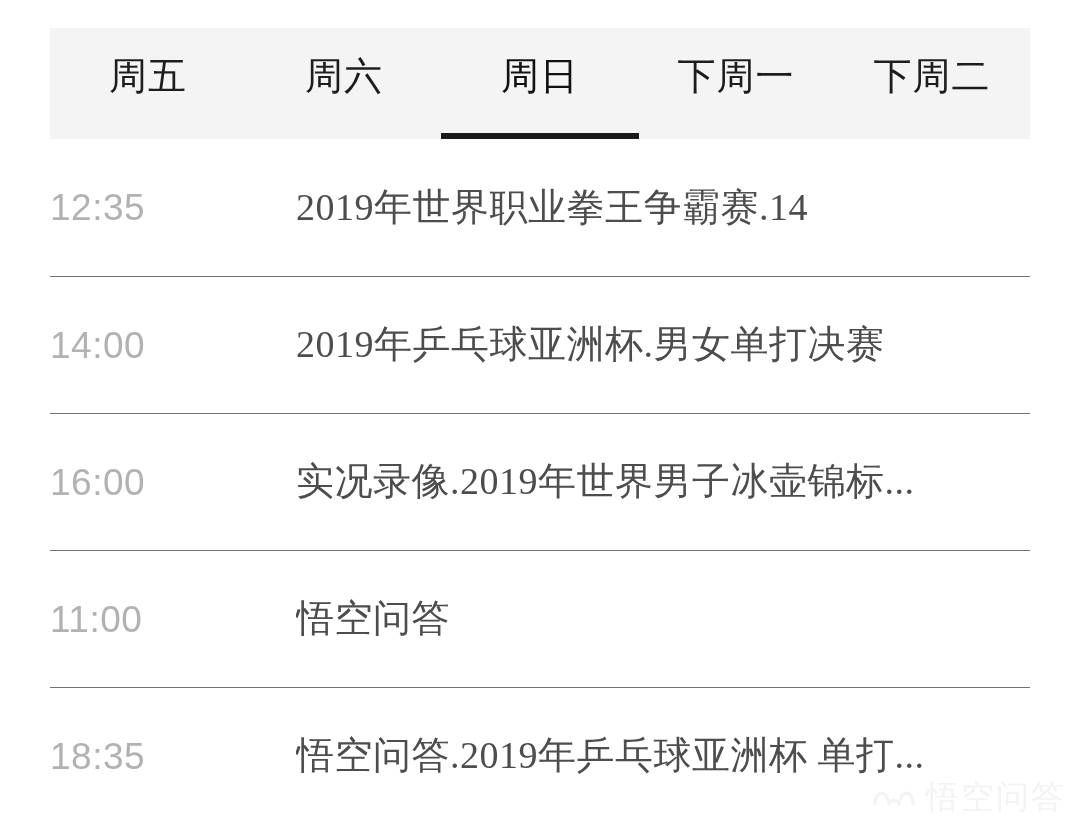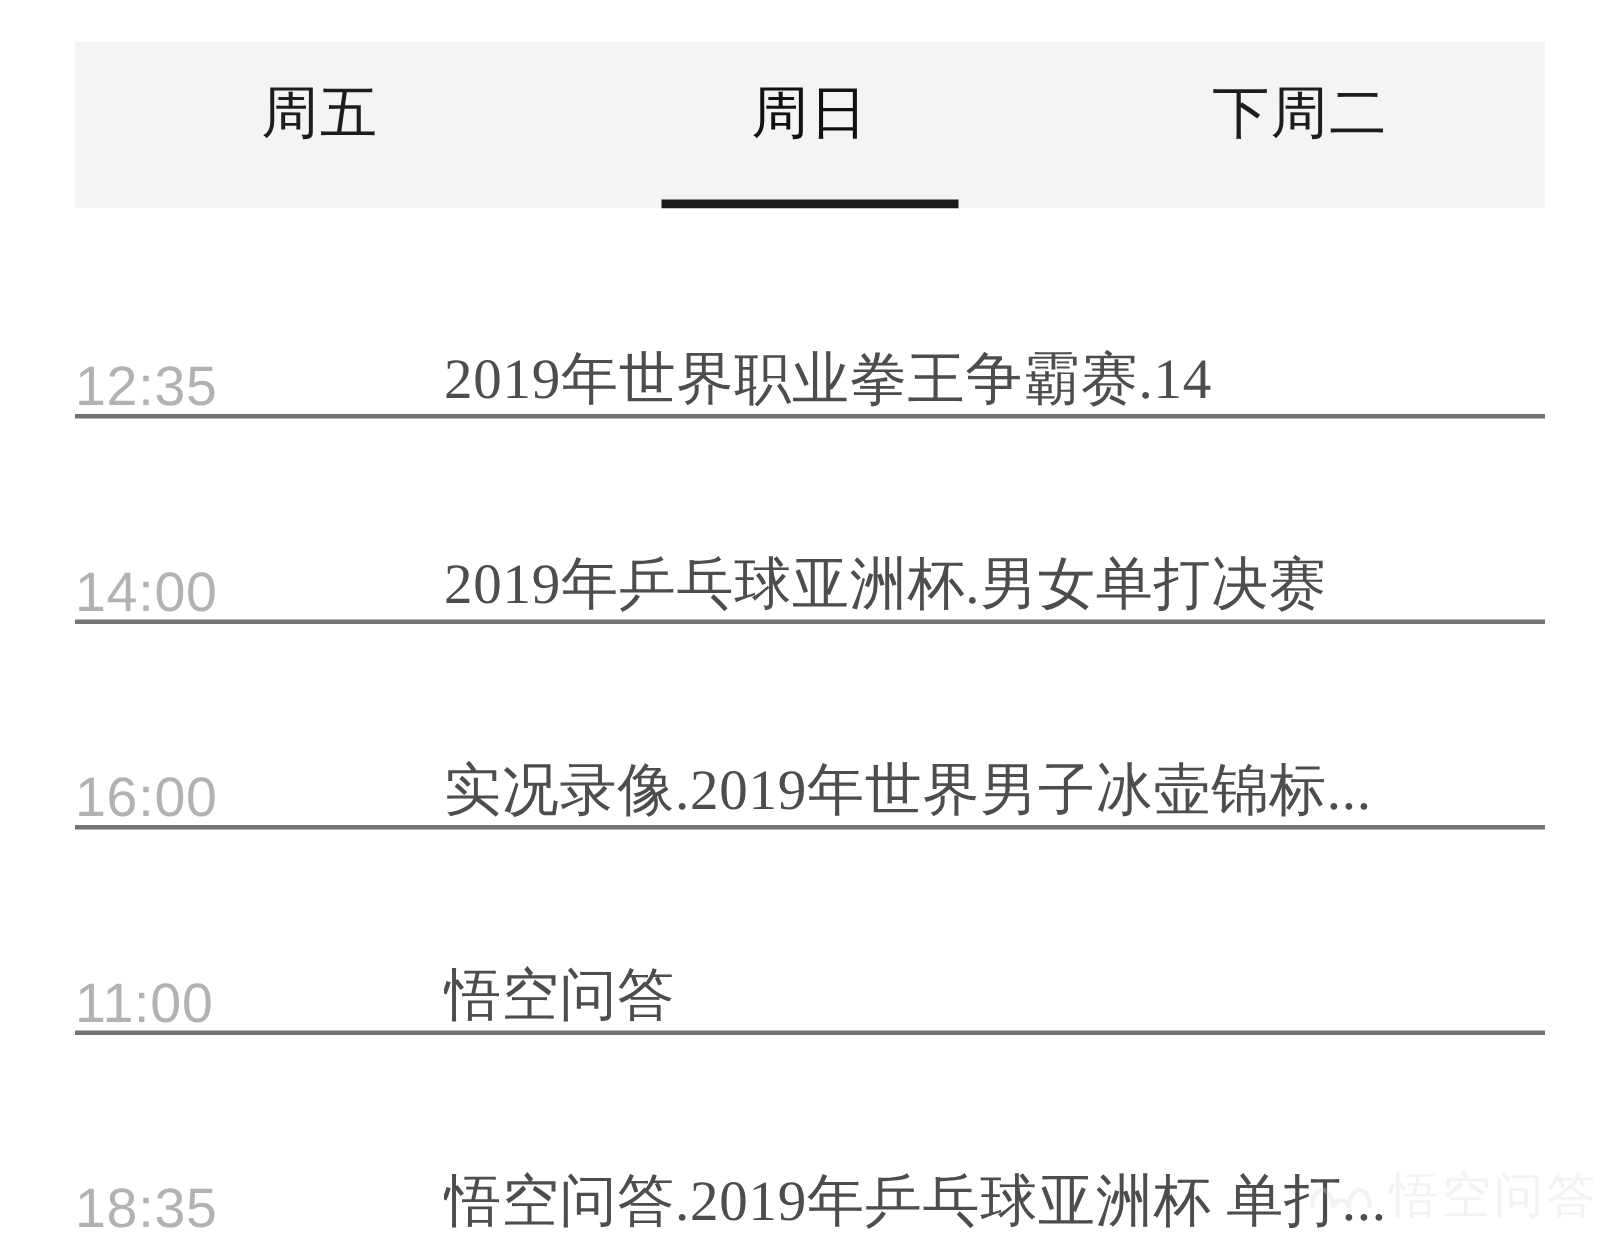--- a/index.html
+++ b/index.html
@@ -75,27 +75,27 @@
   #schedule-list {
     position: absolute;
     left: 50px;
     top: 139px;
     width: 980px;
   }
   .schedule-row {
     position: relative;
     height: 137px;
     display: flex;
-    align-items: flex-end;
+    align-items: center;
     box-sizing: border-box;
     background: #ffffff;
     cursor: pointer;
   }
   .schedule-row + .schedule-row {
-    border-top: 3px solid #737373;
+    border-top: 1px solid #737373;
   }
   .row-time {
     width: 246px;
     flex: 0 0 246px;
     font-size: 37px;
     line-height: 1;
     color: #b2b2b2;
     letter-spacing: 0.5px;
     white-space: nowrap;
   }
@@ -140,26 +140,34 @@
 
 <div id="screen">
 
   <div id="tabbar">
 
     <div class="tab">
       <span class="tab-label">周五</span>
 
     </div>
 
+    <div class="tab">
+      <span class="tab-label">周六</span>
+
+    </div>
 
     <div class="tab active">
       <span class="tab-label">周日</span>
       <span class="tab-underline"></span>
     </div>
 
+    <div class="tab">
+      <span class="tab-label">下周一</span>
+
+    </div>
 
     <div class="tab">
       <span class="tab-label">下周二</span>
 
     </div>
 
   </div>
 
   <div id="schedule-list">
 

